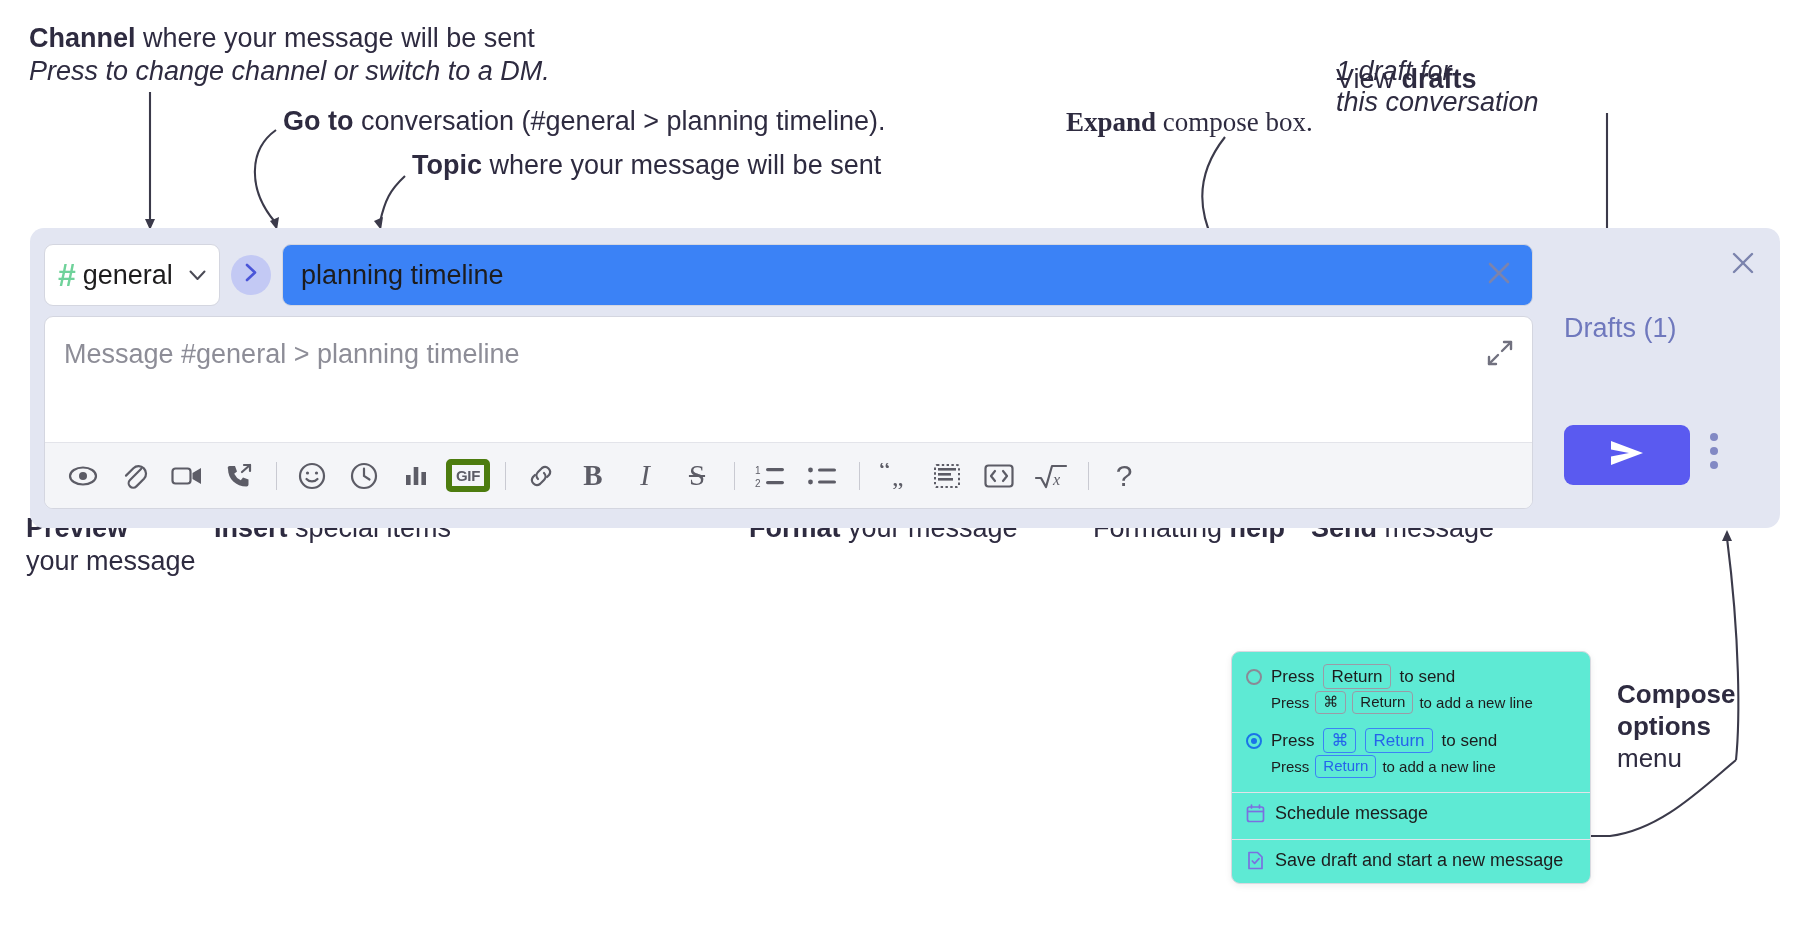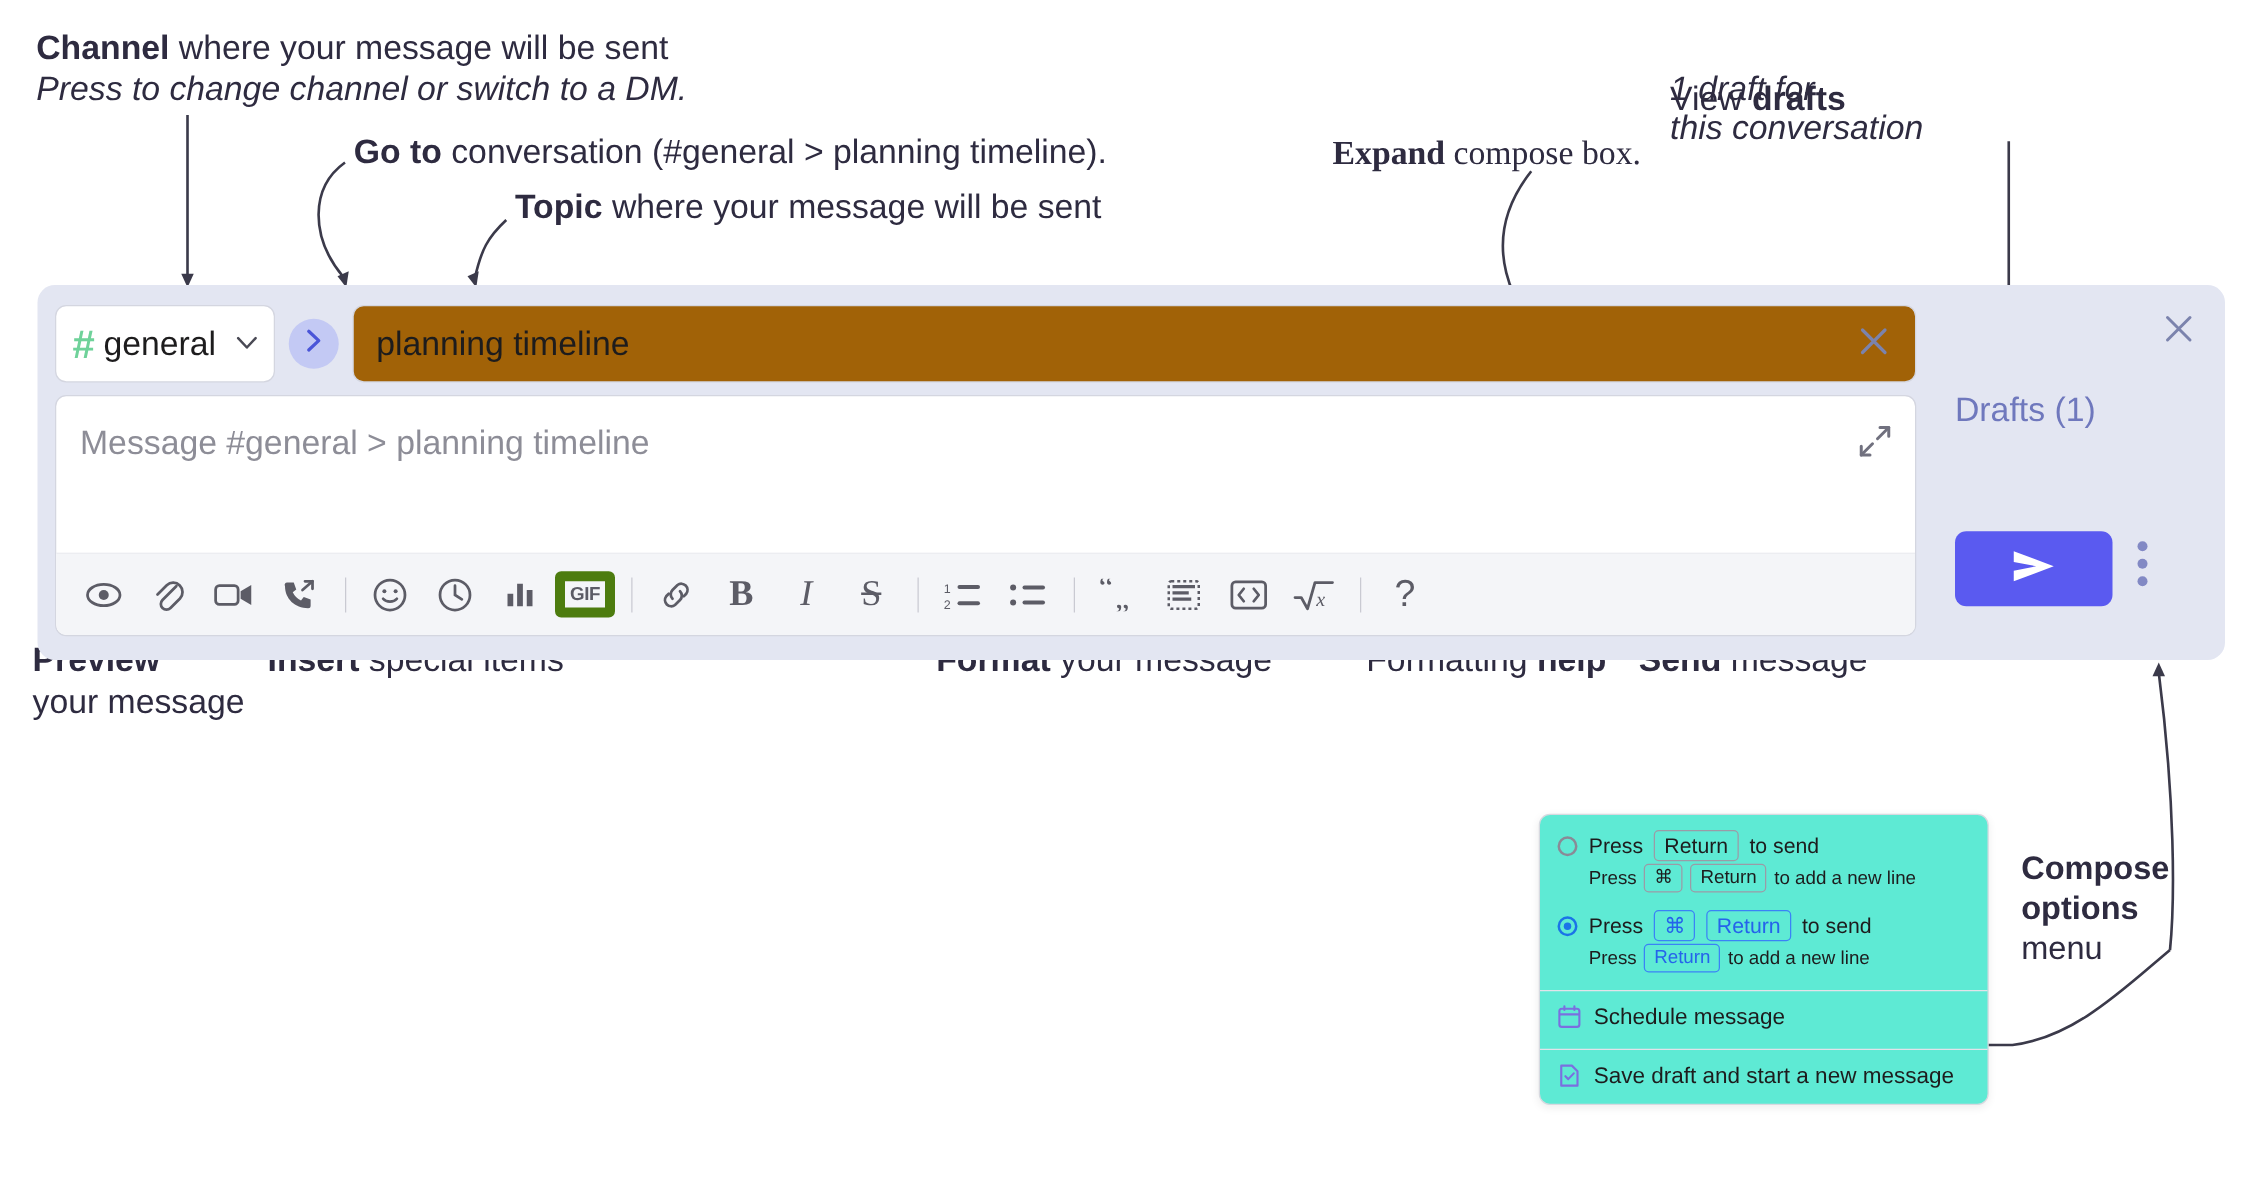--- a/index.html
+++ b/index.html
@@ -36,42 +36,42 @@
   }
   #hash-icon { color:#6fd29a; font-size:32px; font-weight:bold; line-height:1; }
   #channel-name { font-size:27px; color:#1d1c1d; }
   #chev { margin-left:auto; color:#4a4a55; font-size:15px; }
   #goto-btn {
     width:40px; height:40px; border-radius:50%; background:#c3c9f4;
     display:flex; align-items:center; justify-content:center;
     margin:0 11px; color:#4a55d8; font-size:21px; font-weight:bold;
   }
   #topic-field {
-    flex:1; height:62px; background:#a16207; border:1px solid #d4d6e0; border-radius:9px;
+    flex:1; height:62px; background:#3b82f6; border:1px solid #d4d6e0; border-radius:9px;
     display:flex; align-items:center; padding:12px 18px;
   }
   #topic-value { font-size:27px; color:#1d1c1d; }
   #topic-clear { margin-left:auto; color:#7b83ad; font-size:31px; line-height:1; }
 
   
   #msg-box {
     position:absolute; left:0; top:72px; width:100%; height:193px;
     background:#ffffff; border:1px solid #d4d6e0; border-radius:9px;
   }
   #msg-placeholder { position:absolute; left:19px; top:22px; font-size:27px; color:#8d8d97; }
   #expand-icon { position:absolute; right:18px; top:22px; width:28px; height:28px; color:#71717f; }
   #toolbar {
     position:absolute; left:0; bottom:0; width:100%; height:66px;
     background:#f4f5f8; border-top:1px solid #e3e4ea; border-radius:0 0 8px 8px;
     display:flex; align-items:center; padding:0 16px; gap:0;
   }
   .tbtn { width:44px; height:44px; display:flex; align-items:center; justify-content:center; color:#5c5c66; margin-right:8px; }
   .tbtn svg { display:block; }
   .tdiv { width:1px; height:28px; background:#c9cad2; margin:0 13px 0 7px; }
-  .gif { border:8px solid #4d7c0f; border-radius:5px; font-size:15px; font-weight:bold; padding:2px 4px; letter-spacing:-0.3px; }
+  .gif { border:6px solid #4d7c0f; border-radius:5px; font-size:15px; font-weight:bold; padding:2px 4px; letter-spacing:-0.3px; }
   .bold-g { font-family:"Liberation Serif", serif; font-size:29px; }
   .ital-g { font-family:"Liberation Serif", serif; font-size:29px; font-style:italic; }
   .strike-g { font-family:"Liberation Serif", serif; font-size:29px; text-decoration:line-through; }
   .help-g { font-size:30px; }
   .math-g { font-size:29px; font-family:"Liberation Serif", serif; font-style:italic; }
 
   
   #rail { position:absolute; left:1520px; top:0; width:230px; height:300px; }
   #panel-close { position:absolute; right:22px; top:20px; color:#7b83ad; font-size:32px; line-height:1; }
   #drafts-link { position:absolute; left:14px; top:85px; font-size:27px; color:#6f78bd;text-align:center; }

